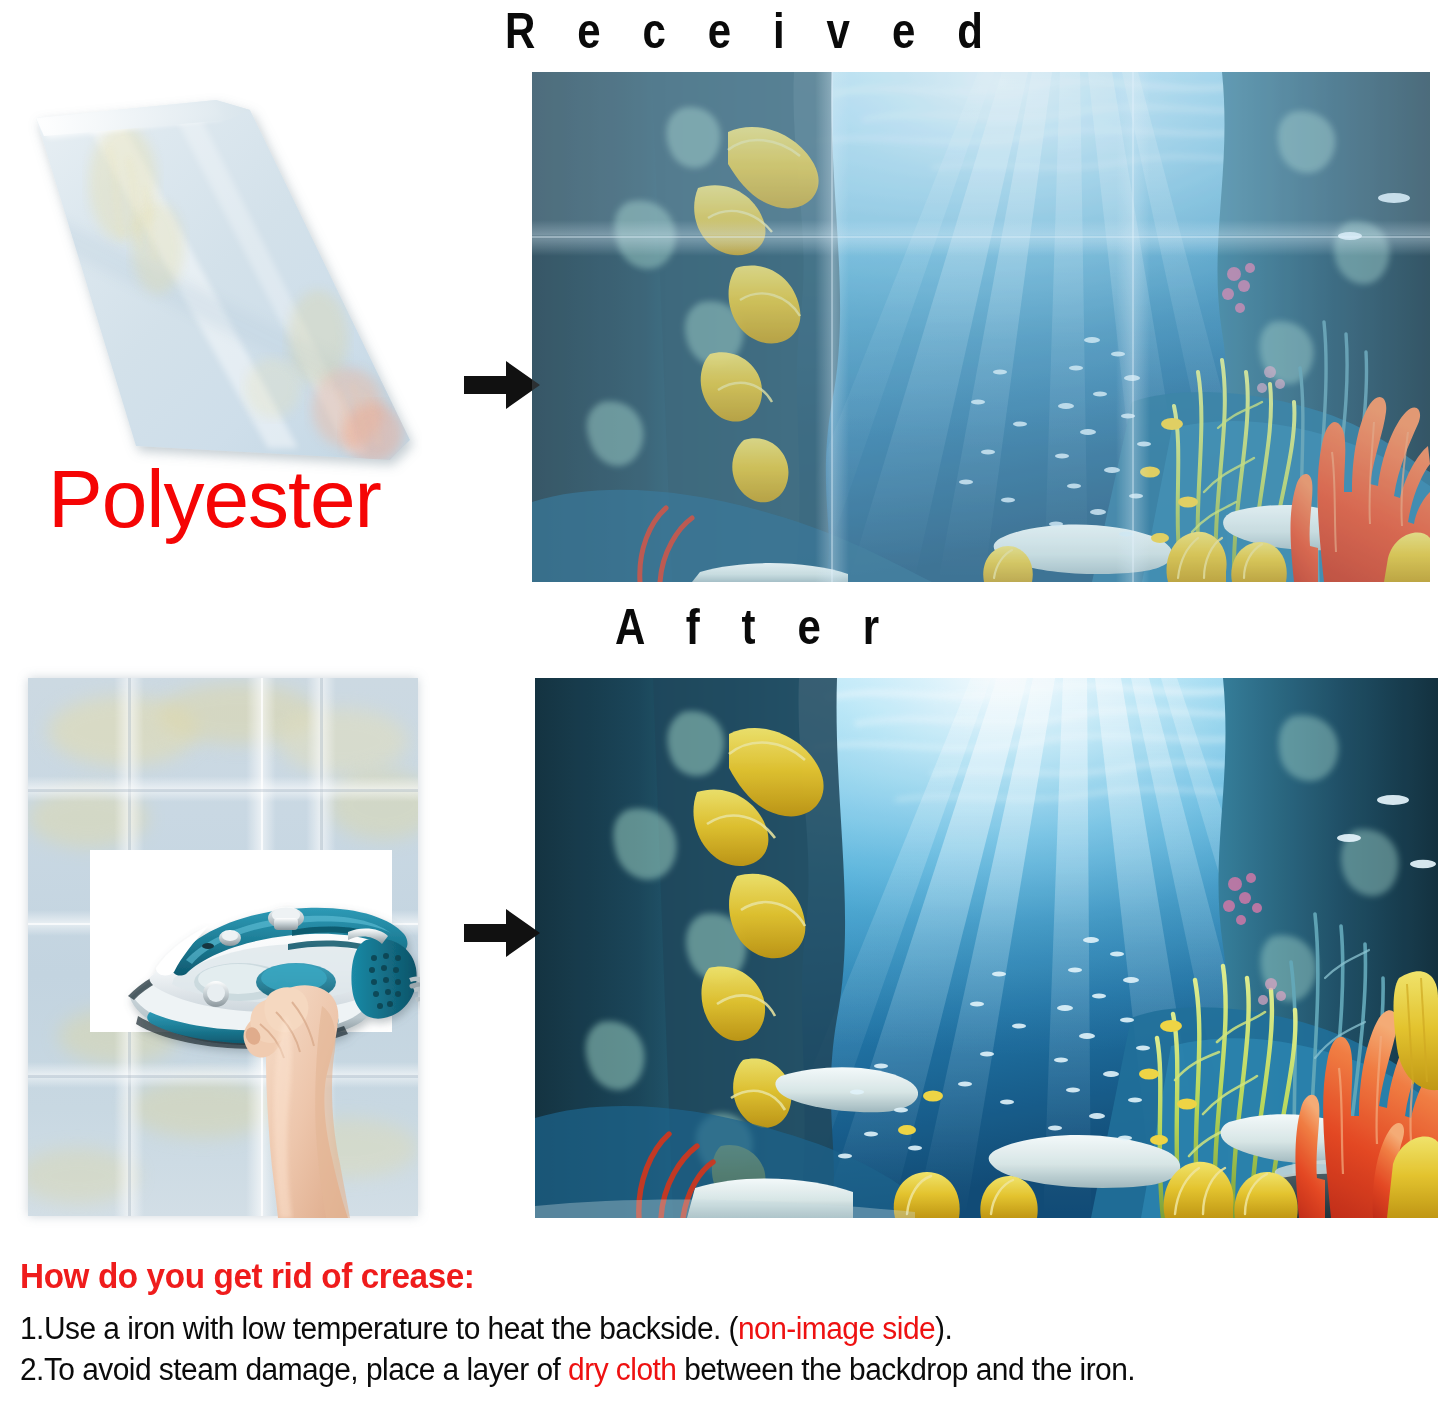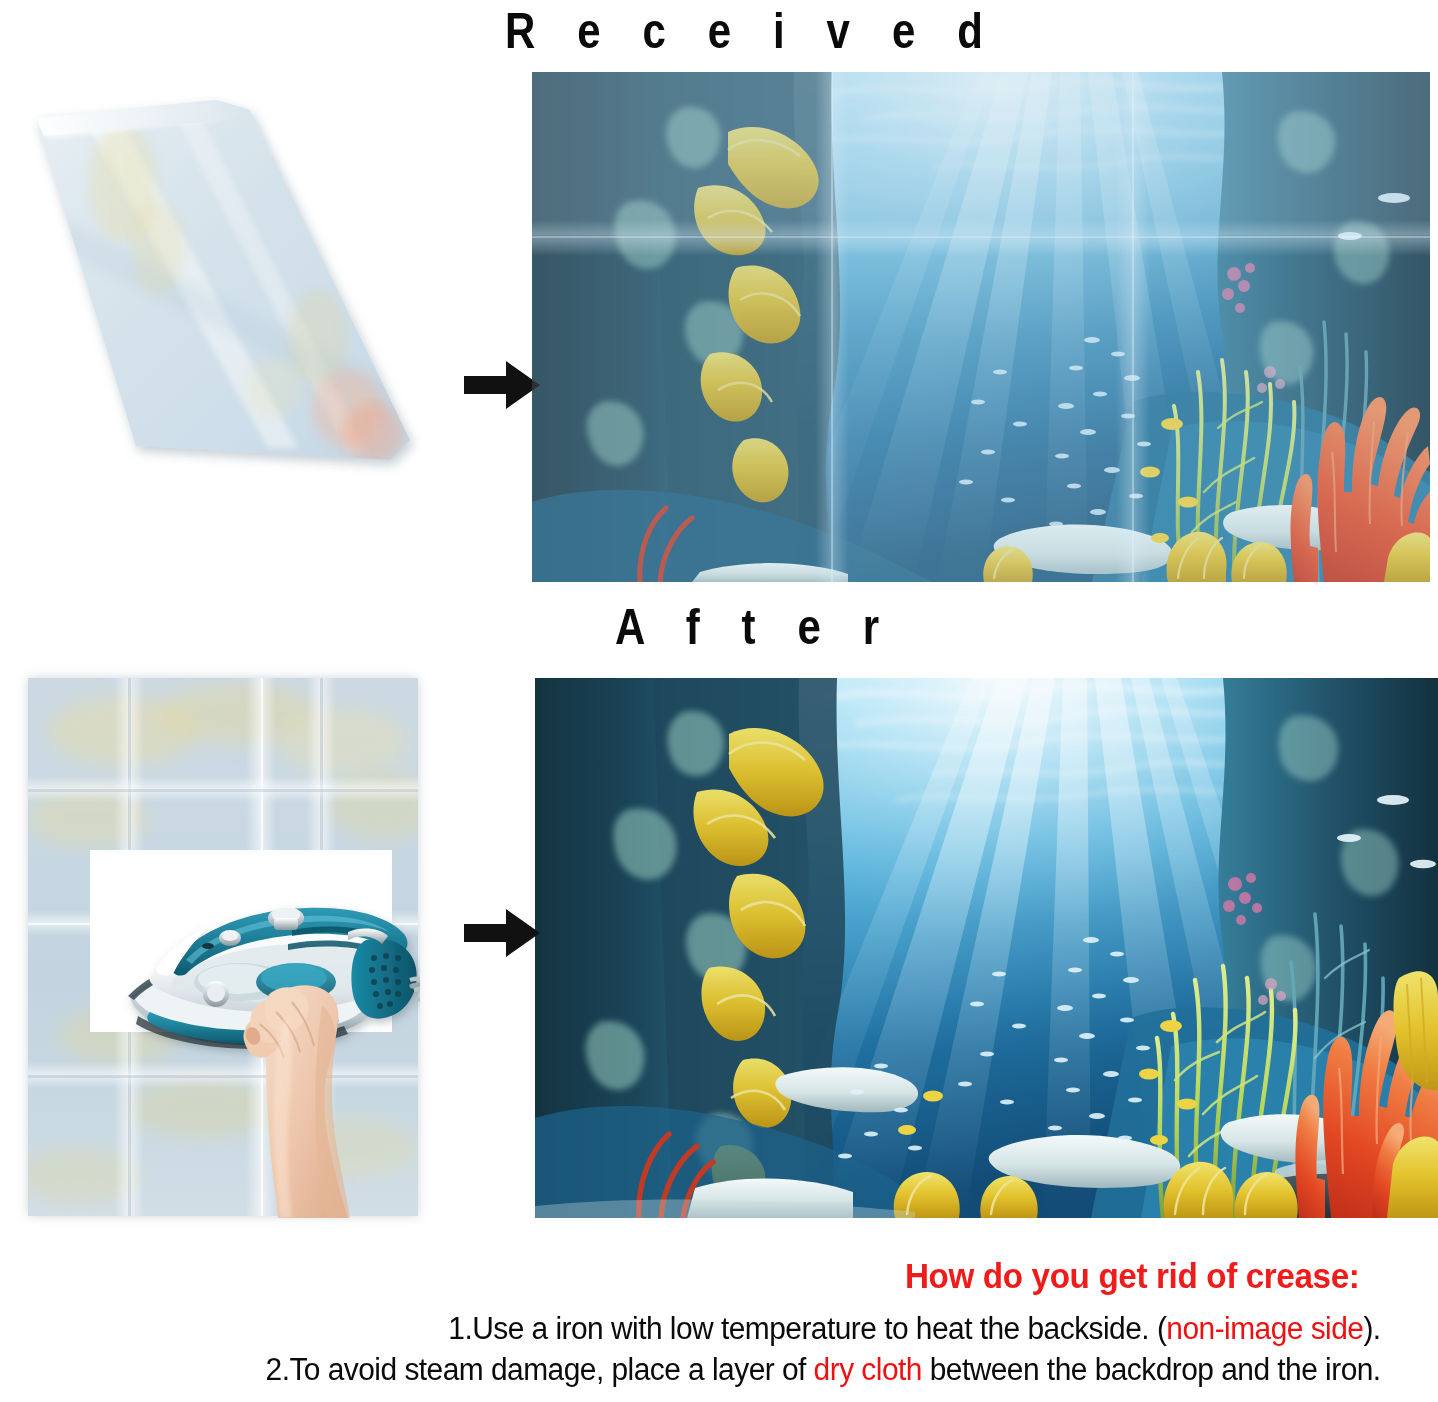--- a/index.html
+++ b/index.html
@@ -1,21 +1,21 @@
 <!DOCTYPE html>
 <html><head>
 <meta charset="utf-8">
 <style>
   html,body{margin:0;padding:0;}
   body{
     width:1438px;height:1402px;background:#ffffff;
     font-family:"Liberation Sans",sans-serif;
     overflow:hidden;position:relative;
   }
-  .stage{position:relative;width:1438px;height:1402px;text-align:right;}
+  .stage{position:relative;width:1438px;height:1402px;}
 
   
   .section-head{
     position:absolute;
     font-family:"Liberation Sans",sans-serif;
     font-weight:bold;
     color:#0a0a0a;
     letter-spacing:18px;
     white-space:nowrap;
     transform:scaleX(0.84);
@@ -165,20 +165,21 @@
         <path d="M334,296 C344,318 342,338 350,356"></path>
         <path d="M348,304 C356,324 356,342 362,358"></path>
       </g>
 
       <path d="M18,30 L198,12 L205,30 L30,50 Z" fill="#ffffff" opacity=".8" filter="url(#softBlur)"></path>
     </g>
 
     <path d="M18,30 L198,12 L232,22 L210,32 L26,48 Z" fill="url(#clothEdge)" opacity=".9"></path>
   </svg>
 
+  <div id="polyester-label">Polyester</div>
 
   <svg class="arrow" id="arrow-top" viewBox="0 0 80 54">
     <path d="M2,18 L44,18 L44,3 L78,27 L44,51 L44,36 L2,36 Z" fill="#111111"></path>
   </svg>
 
   <div class="scene" id="scene-received">
     <svg viewBox="0 0 898 510" preserveAspectRatio="none" style="width:100%;height:100%;display:block;">
       <defs>
 
         <linearGradient id="waterR" x1="0" y1="0" x2="0.35" y2="1">

